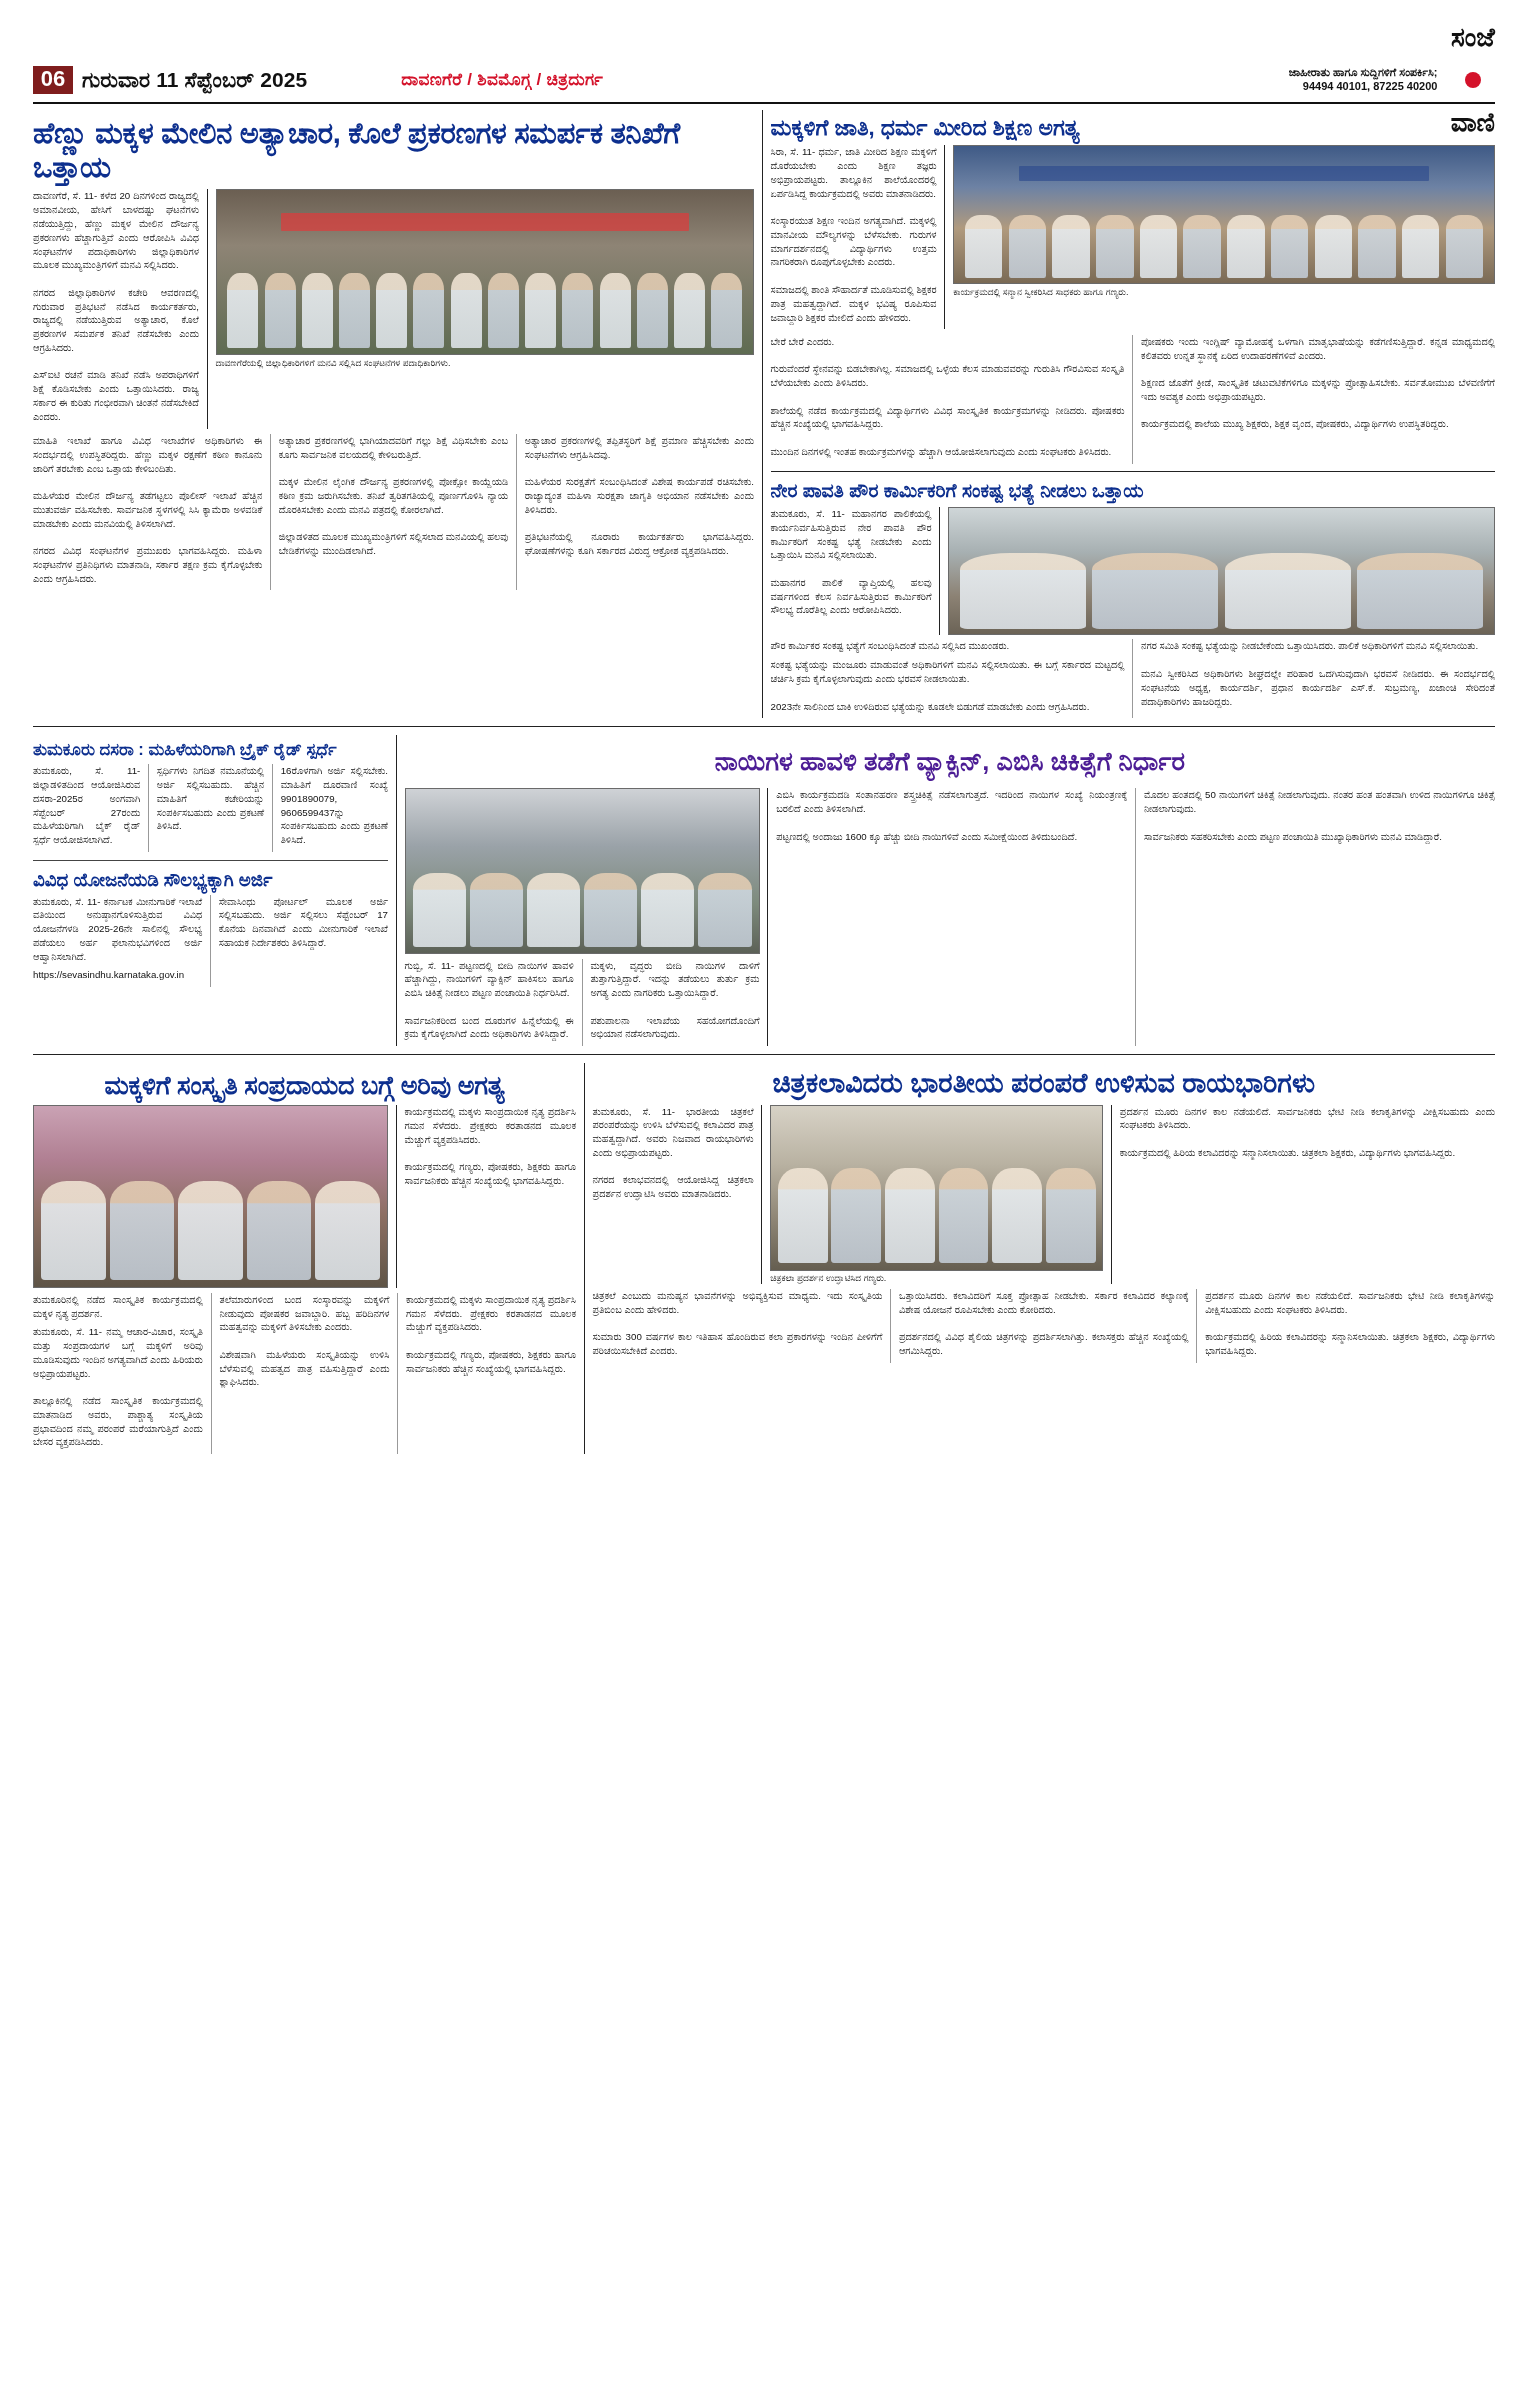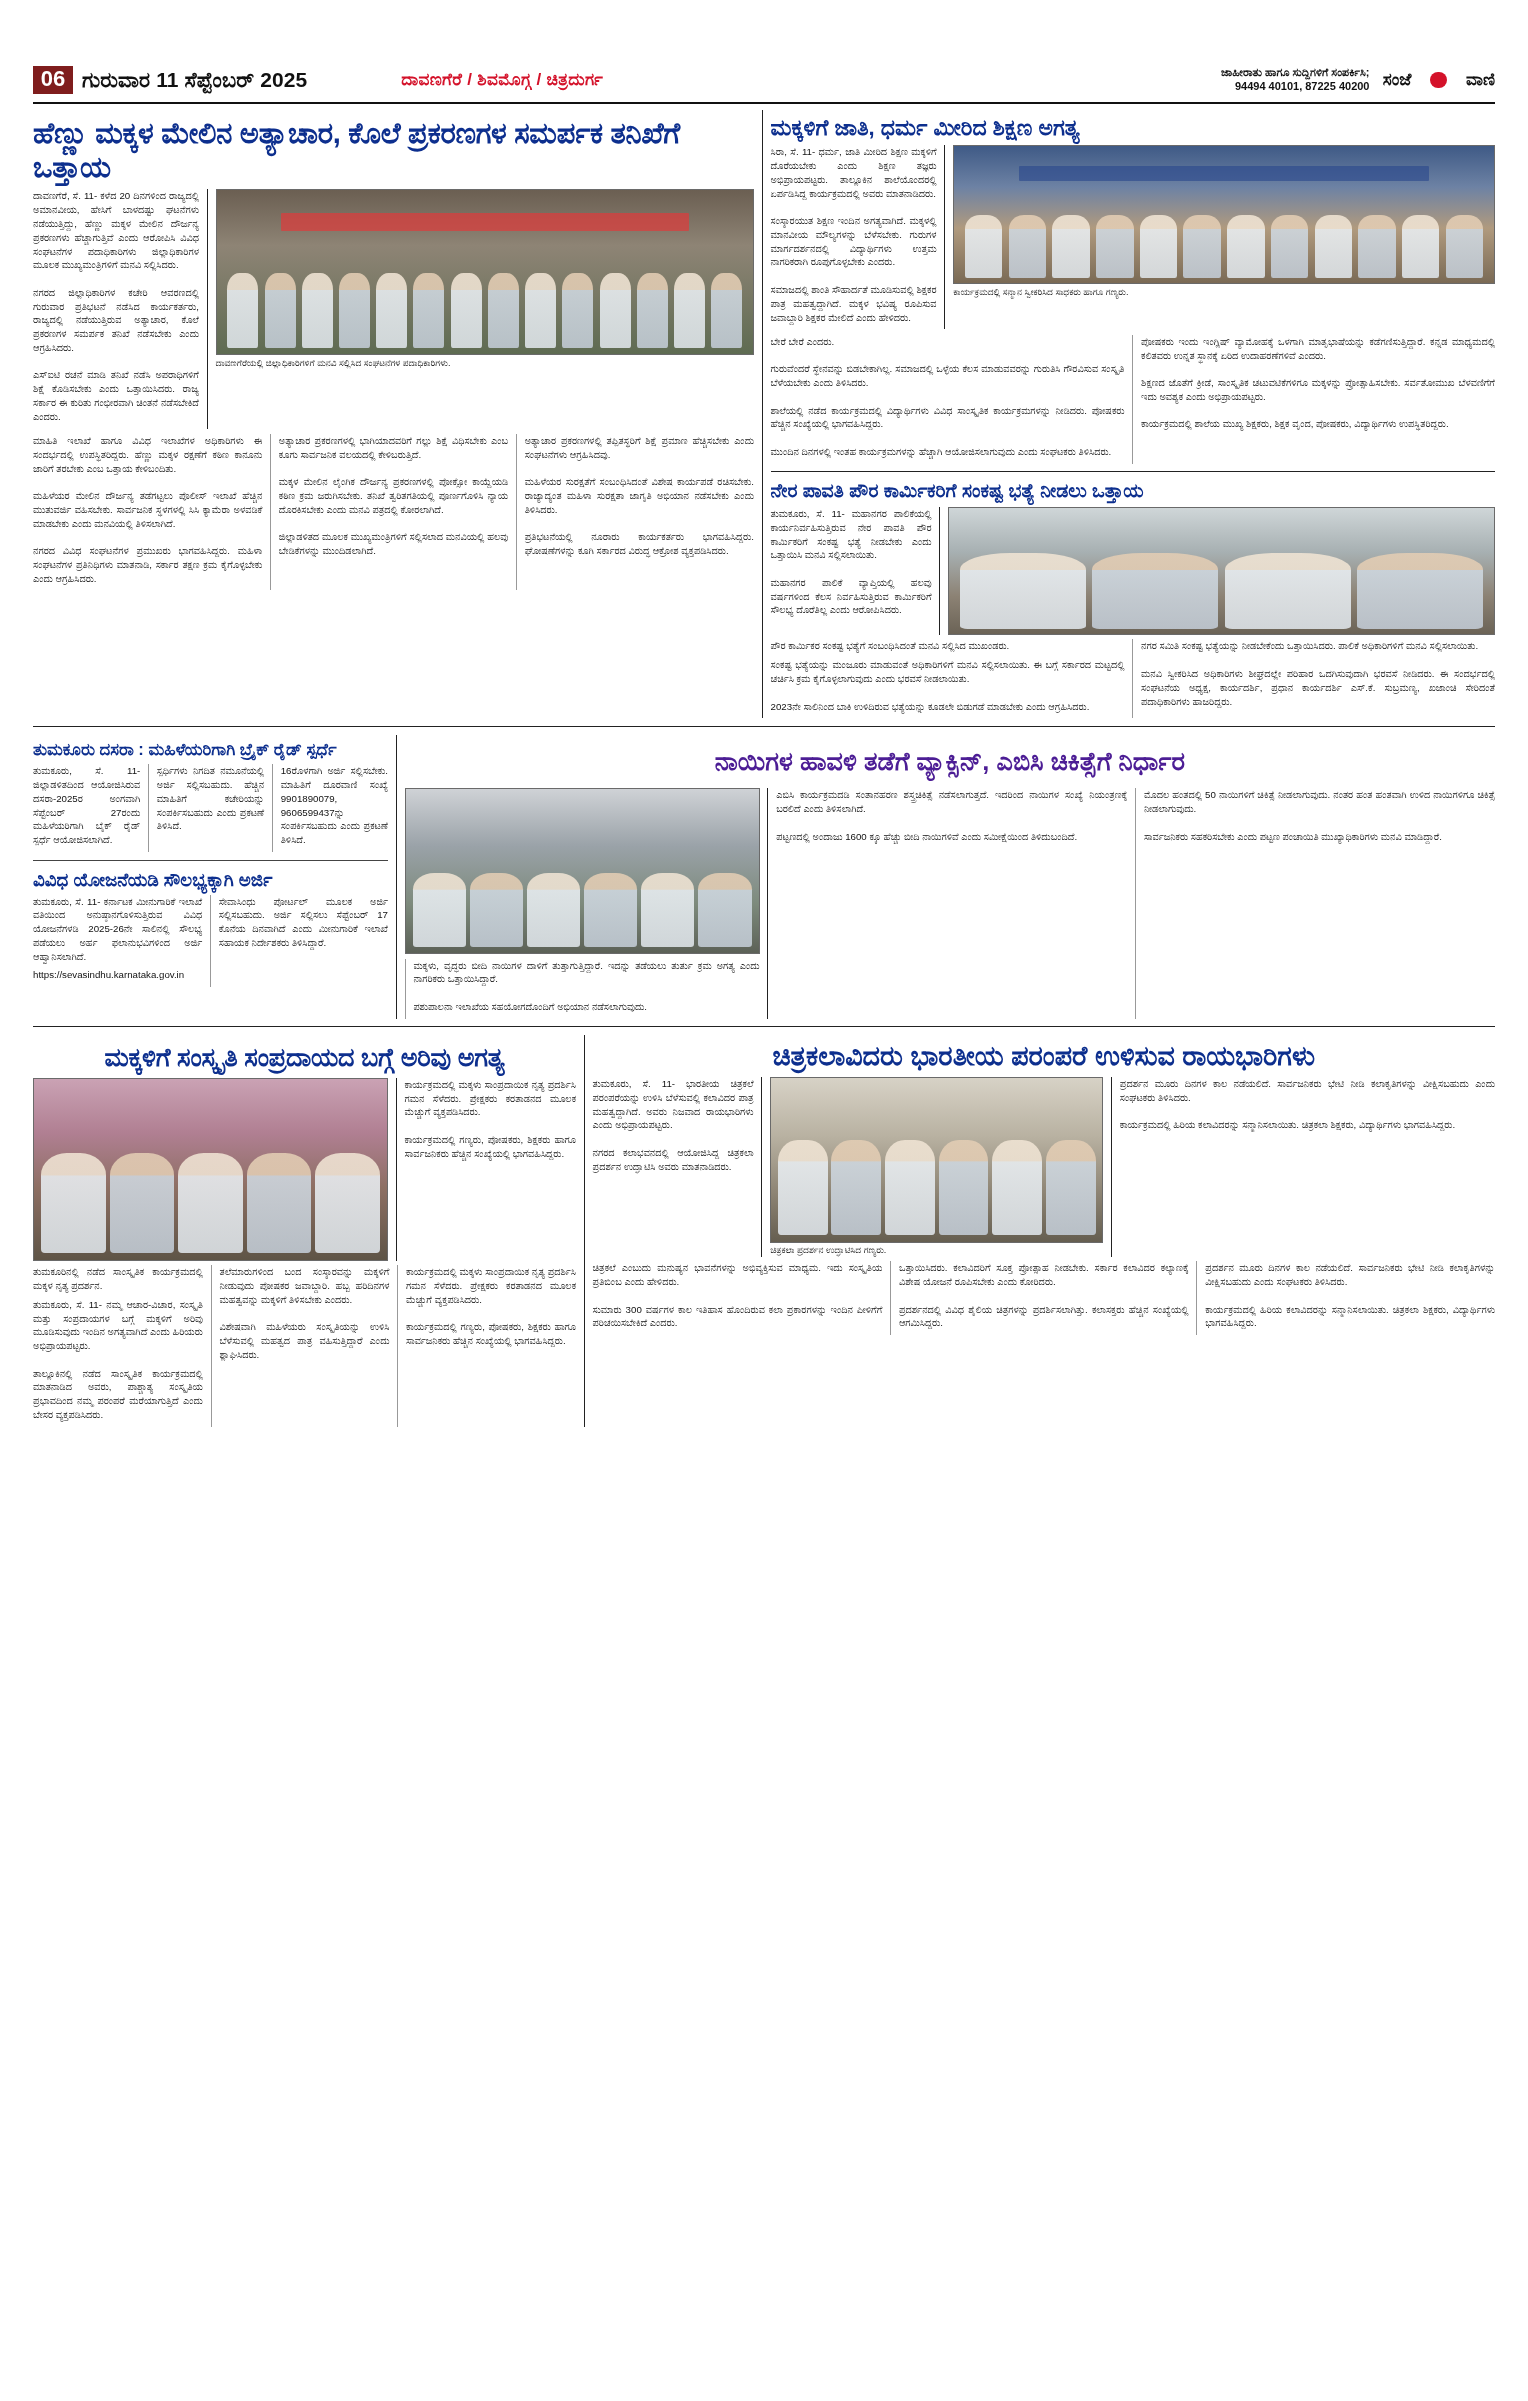--- a/index.html
+++ b/index.html
@@ -57,26 +57,27 @@
   .contact {
     margin-left: auto;
     text-align: right;
     font-size: 11px;
     line-height: 1.25;
     color: #111;
     font-weight: bold;
     padding-right: 13.3px;
   }
   .brand {
-    font-size: 17px;
+    font-size: 26px;
     font-weight: bold;
     color: #111;
     display: flex;
     align-items: center;
     gap: 19px;
+    flex-direction: column;
   }
   .brand .dot {
     width: 16.6px; height: 16.6px; border-radius: 50%;
     background: #d4122a; display: inline-block;
   }
 
   
   .cols { display: flex; gap: 0; }
   .rule-v {
     width: 0; border-left: 1.1px solid #222; margin: 0 7.8px;
@@ -404,20 +405,25 @@
               <div class="ph-people" style="height:45%;">
                 <span></span>
                   <span></span>
                   <span></span>
                   <span></span>
                   <span></span>
                   <span></span>
               </div>
             </div>
             <div class="multi" style="margin-top:4.4px;">
+              <div class="body-col">
+                <p style="white-space:pre-line;">ಗುಬ್ಬಿ, ಸೆ. 11- ಪಟ್ಟಣದಲ್ಲಿ ಬೀದಿ ನಾಯಿಗಳ ಹಾವಳಿ ಹೆಚ್ಚಾಗಿದ್ದು, ನಾಯಿಗಳಿಗೆ ವ್ಯಾಕ್ಸಿನ್ ಹಾಕಿಸಲು ಹಾಗೂ ಎಬಿಸಿ ಚಿಕಿತ್ಸೆ ನೀಡಲು ಪಟ್ಟಣ ಪಂಚಾಯಿತಿ ನಿರ್ಧರಿಸಿದೆ.
+
+ಸಾರ್ವಜನಿಕರಿಂದ ಬಂದ ದೂರುಗಳ ಹಿನ್ನೆಲೆಯಲ್ಲಿ ಈ ಕ್ರಮ ಕೈಗೊಳ್ಳಲಾಗಿದೆ ಎಂದು ಅಧಿಕಾರಿಗಳು ತಿಳಿಸಿದ್ದಾರೆ.</p>
+              </div>
               <div class="vsep"></div>
               <div class="body-col">
                 <p style="white-space:pre-line;">ಮಕ್ಕಳು, ವೃದ್ಧರು ಬೀದಿ ನಾಯಿಗಳ ದಾಳಿಗೆ ತುತ್ತಾಗುತ್ತಿದ್ದಾರೆ. ಇದನ್ನು ತಡೆಯಲು ತುರ್ತು ಕ್ರಮ ಅಗತ್ಯ ಎಂದು ನಾಗರಿಕರು ಒತ್ತಾಯಿಸಿದ್ದಾರೆ.
 
 ಪಶುಪಾಲನಾ ಇಲಾಖೆಯ ಸಹಯೋಗದೊಂದಿಗೆ ಅಭಿಯಾನ ನಡೆಸಲಾಗುವುದು.</p>
               </div>
             </div>
           </div>
           <div class="rule-v"></div>
           <div class="multi" style="flex:1;">

